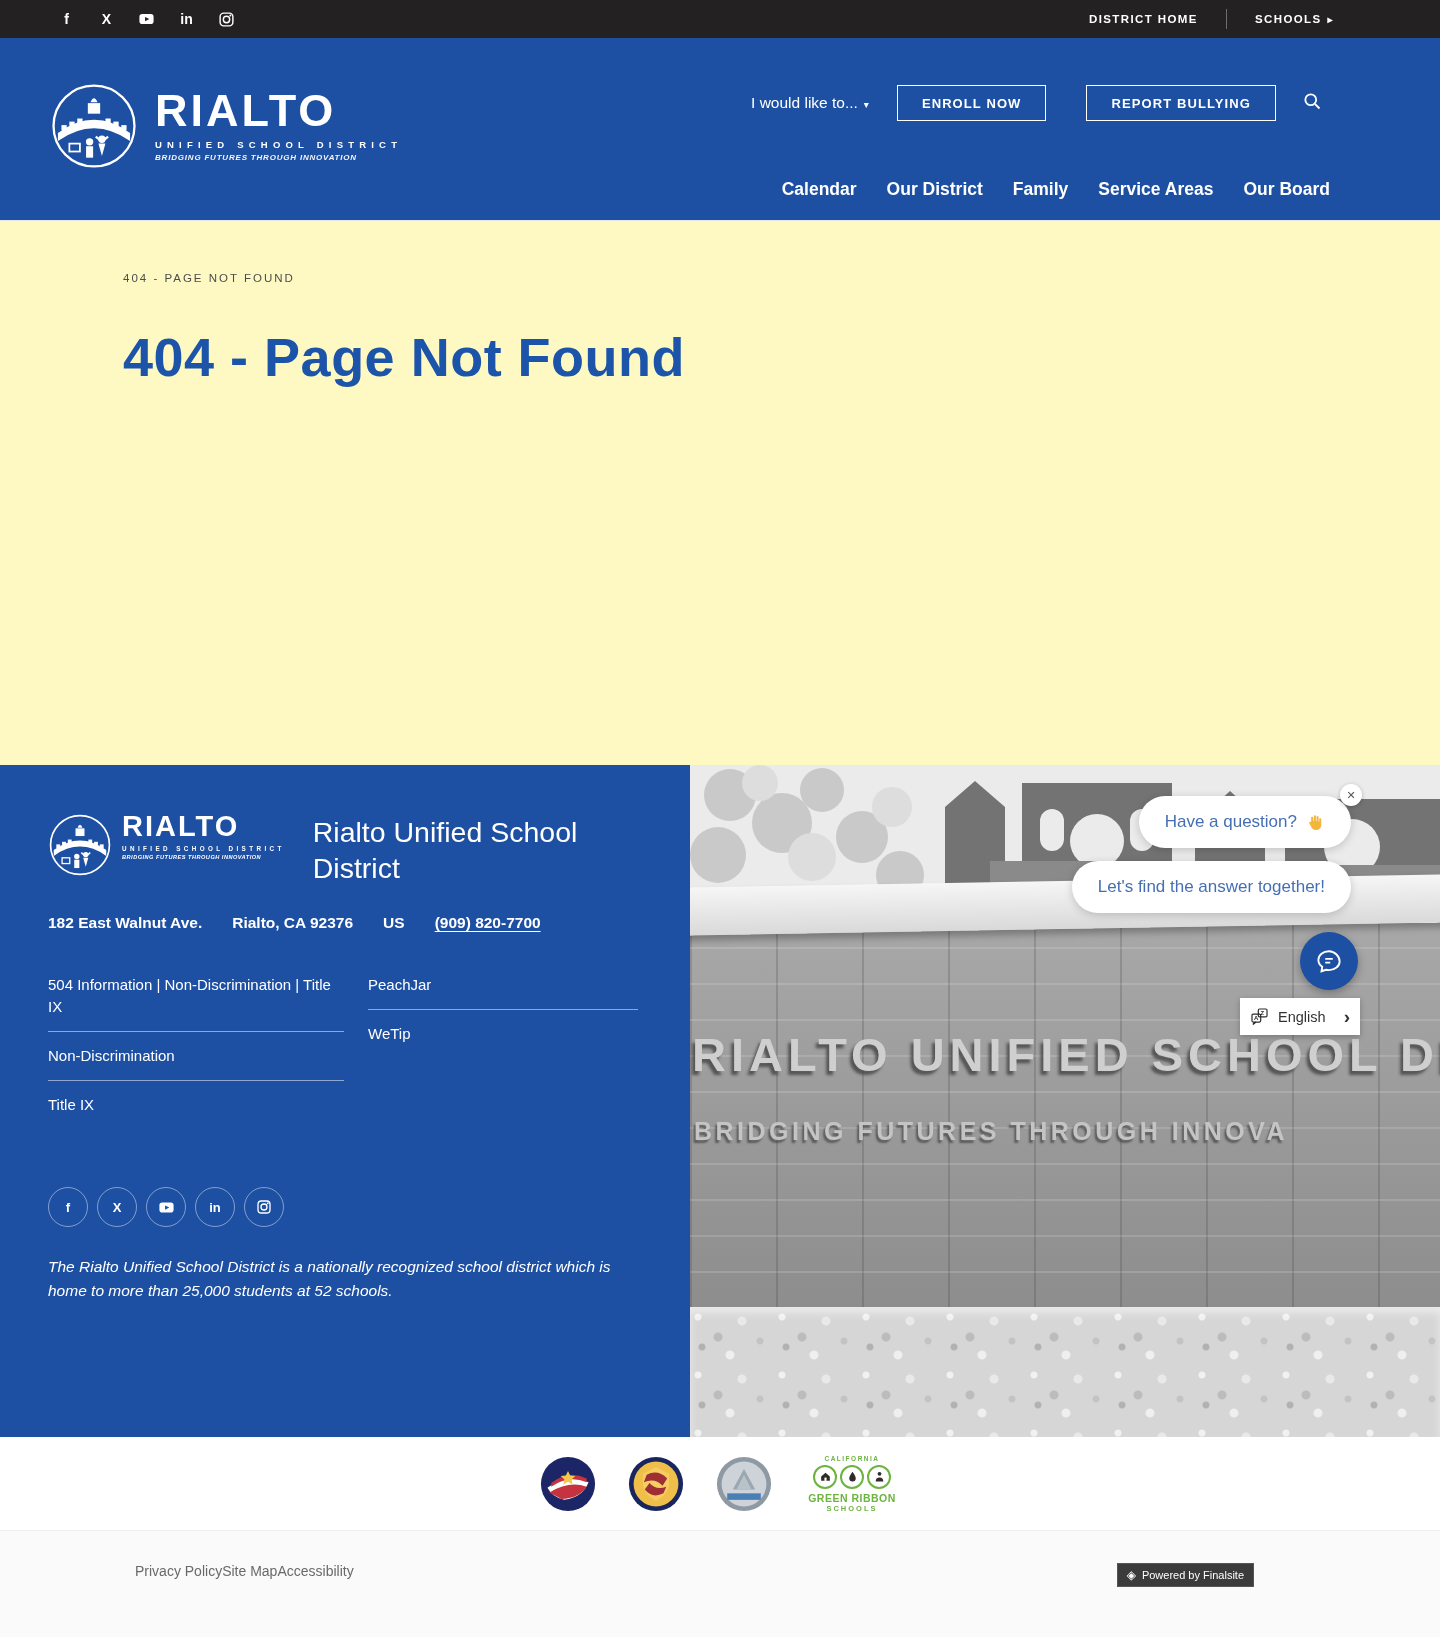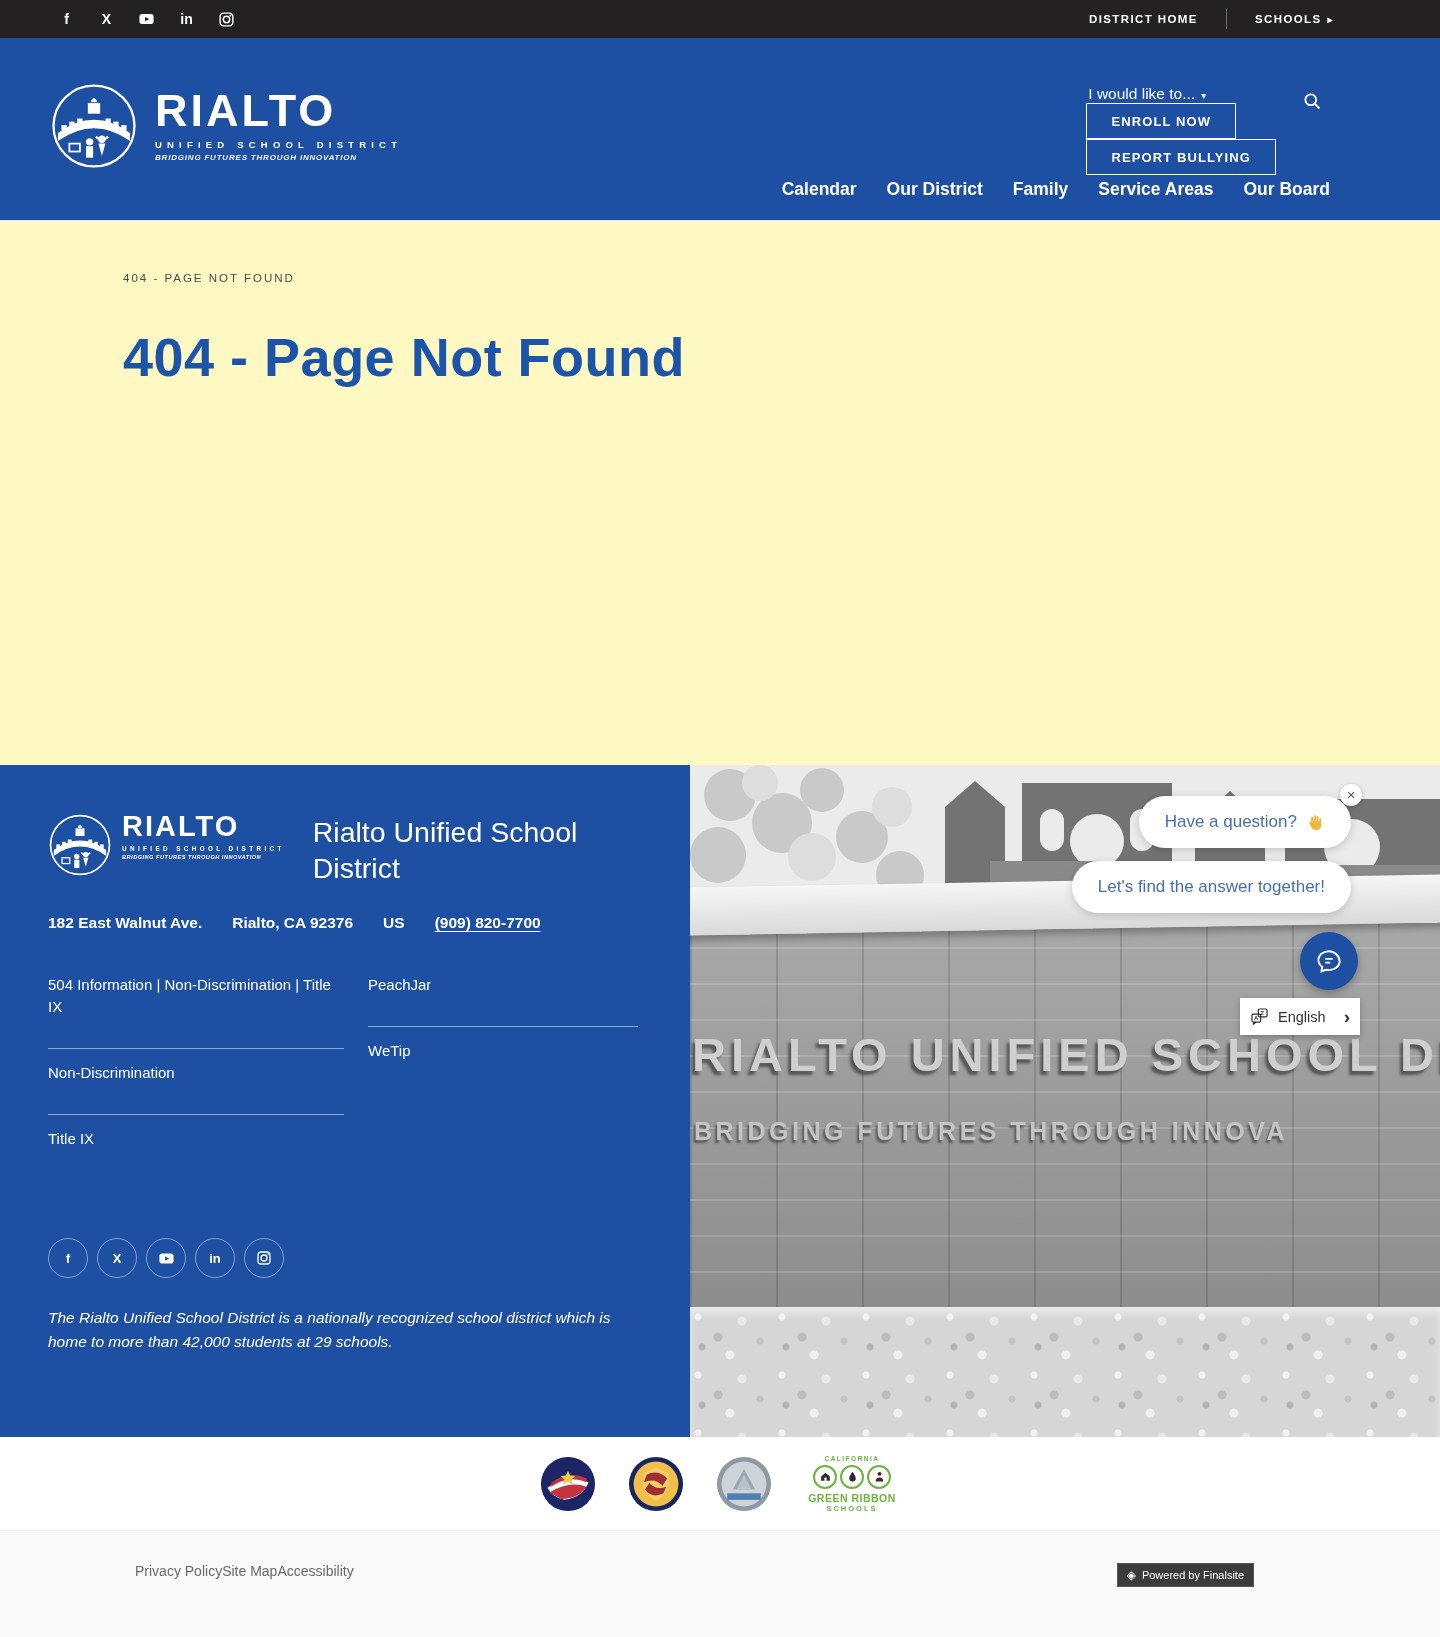--- a/index.html
+++ b/index.html
@@ -21,21 +21,21 @@
 
   
   .header { height:182px; background:#1d4fa2; position:relative; }
   .logo-lockup { position:absolute; left:50px; top:44px; display:flex; align-items:center; }
   .emblem { width:88px; height:88px; flex:0 0 auto; }
   .logo-text { margin-left:17px; color:#fff; }
   .logo-title { font-size:45px; font-weight:800; letter-spacing:3px; line-height:.95; }
   .logo-sub { font-size:9.5px; font-weight:700; letter-spacing:5.2px; margin-top:6px; }
   .logo-tag { font-size:8px; font-style:italic; font-weight:700; letter-spacing:.8px; margin-top:3px; opacity:.95; }
 
-  .hdr-actions { position:absolute; top:47px; right:164px; display:flex; align-items:center;flex-direction:column; }
+  .hdr-actions { position:absolute; top:47px; right:164px; display:flex; align-items:center; }
   .would-like { color:#fff; font-size:15.5px; cursor:pointer; margin-right:28px; white-space:nowrap; }
   .caret-down { font-size:10px; margin-left:6px; }
   .hdr-btn { border:1px solid #fff; color:#fff; background:transparent; font-family:inherit;
              font-size:13px; font-weight:700; letter-spacing:1.1px; padding:0 24px; height:36px;
              display:flex; align-items:center; cursor:pointer; white-space:nowrap; }
   .hdr-btn + .hdr-btn { margin-left:40px; }
   .hdr-search { position:absolute; top:53px; right:118px; width:20px; height:20px; cursor:pointer; }
 
   .hdr-nav { position:absolute; right:110px; bottom:20px; display:flex; gap:30px; }
   .nav-item { color:#fff; font-size:17.5px; font-weight:700; cursor:pointer; white-space:nowrap; }
@@ -55,21 +55,21 @@
   .f-logo-sub { font-size:6.3px; font-weight:700; letter-spacing:3.4px; margin-top:4px; }
   .f-logo-tag { font-size:5.6px; font-style:italic; font-weight:700; letter-spacing:.5px; margin-top:2px; }
   .f-org { margin-left:28px; margin-top:2px; font-size:28.5px; font-weight:400; line-height:1.25; max-width:310px; }
 
   .f-addr { margin-top:28px; display:flex; align-items:center; gap:30px; font-size:15.5px; font-weight:700; }
   .f-phone { color:#fff; text-decoration:underline; text-underline-offset:3px; cursor:pointer; }
 
   .f-links { margin-top:42px; display:flex; }
   .f-col1 { width:296px; margin-right:24px; }
   .f-col2 { width:270px; }
-  .f-link { font-size:15px; line-height:1.45; padding-bottom:30px; margin-bottom:13px;
+  .f-link { font-size:15px; line-height:1.45; padding-bottom:13px; margin-bottom:13px;
             border-bottom:1px solid rgba(255,255,255,.5); cursor:pointer; }
   .f-link.no-line { border-bottom:none; }
 
   .f-social { margin-top:46px; display:flex; gap:9px; }
   .f-soc-circle { width:40px; height:40px; border-radius:50%; border:1.5px solid rgba(255,255,255,.45);
                   display:flex; align-items:center; justify-content:center; color:#fff; cursor:pointer;
                   font-weight:bold; font-size:13px; }
   .f-mission { margin-top:28px; font-style:italic; font-size:15.5px; line-height:1.55; max-width:600px; }
 
   
@@ -293,21 +293,21 @@
       <span class="f-soc-circle">in</span>
       <span class="f-soc-circle">
         <svg viewBox="0 0 24 24" width="16" height="16" fill="none" stroke="#fff" stroke-width="2">
             <rect x="3" y="3" width="18" height="18" rx="5"></rect>
             <circle cx="12" cy="12" r="4.5"></circle>
             <circle cx="17.5" cy="6.5" r="1.4" fill="#fff" stroke="none"></circle>
           </svg>
       </span>
     </div>
 
-    <div class="f-mission">The Rialto Unified School District is a nationally recognized school district which is home to more than 42,000 students at 29 schools.</div>
+    <div class="f-mission">The Rialto Unified School District is a nationally recognized school district which is home to more than 25,000 students at 52 schools.</div>
   </div>
 
   <div class="footer-photo">
     <svg class="ph-top-svg" viewBox="0 0 750 138" preserveAspectRatio="none">
       <rect width="750" height="138" fill="#ebebeb"></rect>
       <g fill="#c9c9c9">
         <circle cx="40" cy="30" r="26"></circle>
           <circle cx="92" cy="58" r="30"></circle>
           <circle cx="28" cy="90" r="28"></circle>
         <circle cx="132" cy="25" r="22"></circle>

